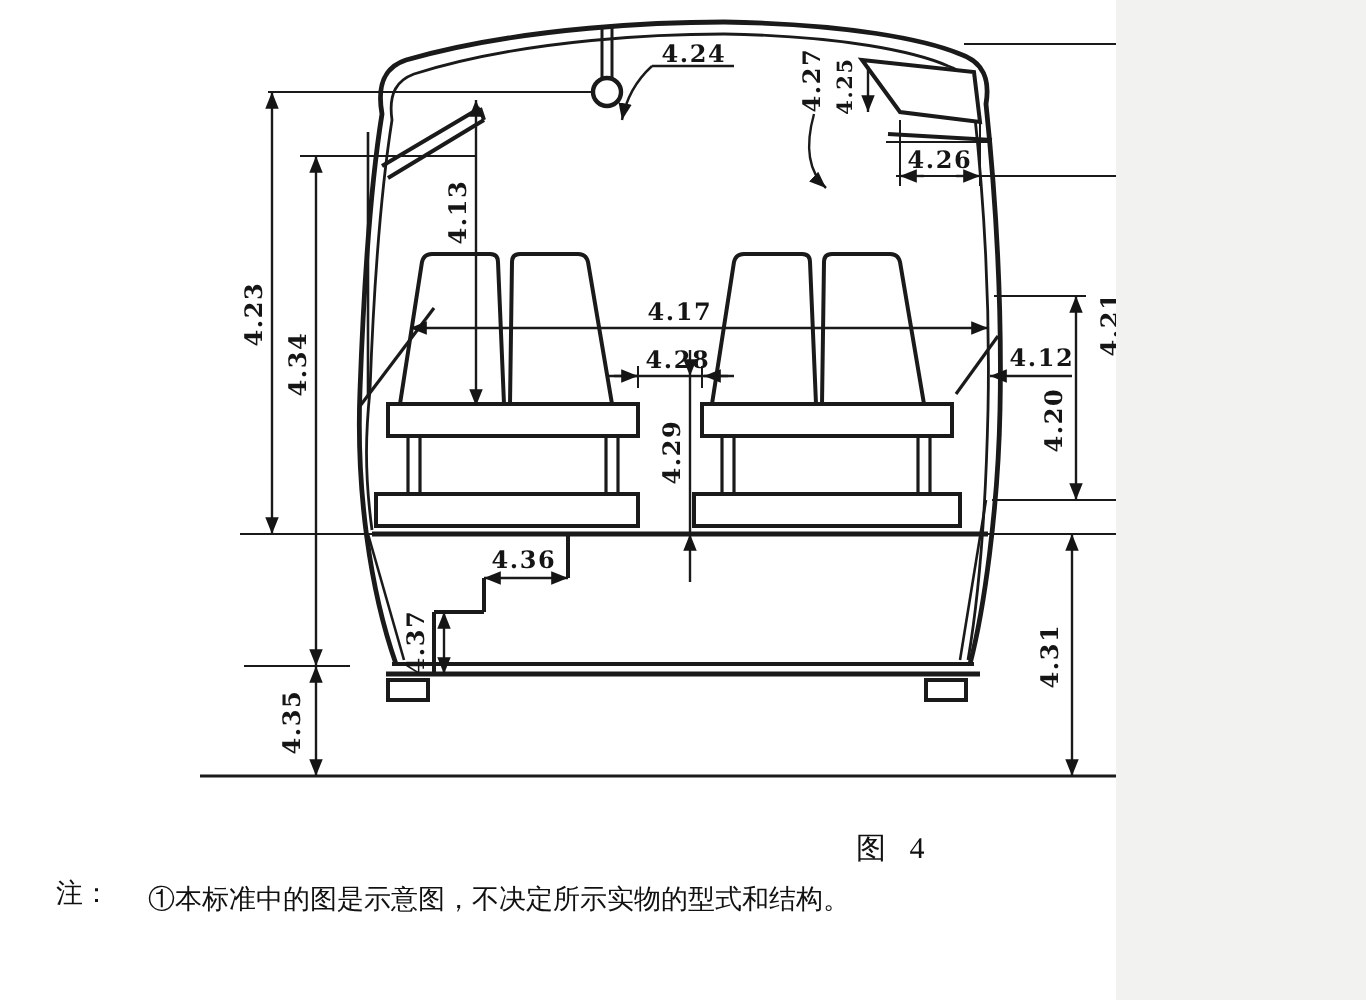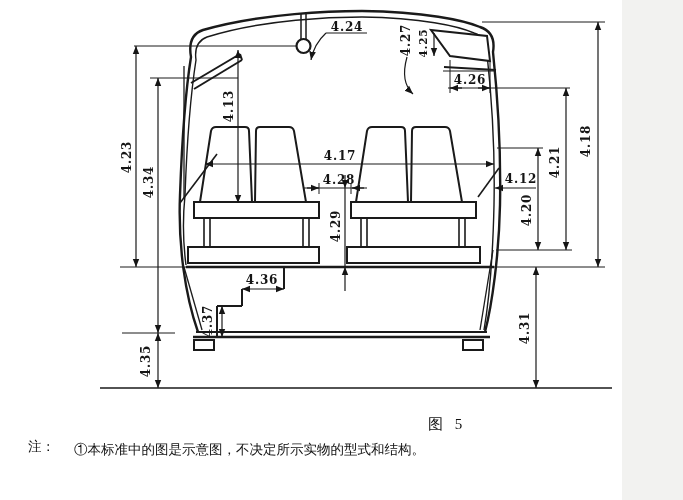--- a/index.html
+++ b/index.html
@@ -1,18 +1,18 @@
 <!DOCTYPE html>
 <html><head>
 <meta charset="utf-8">
 <style>
   html,body{margin:0;padding:0;background:#f2f2f0;}
   .page{
     position:relative;
-    width:622px;height:500px;
+    width:558px;height:500px;
     background:#ffffff;
     font-family:"Liberation Serif", serif;
     color:#1a1a1a;
     overflow:hidden;
   }
   svg{display:block;}
   .dim-text{
     font-family:"DejaVu Serif", serif;
     font-size:12px;
     font-weight:700;
@@ -200,21 +200,21 @@
       <text class="dim-text" x="521" y="179">4.12</text>
       <text class="dim-text" x="527" y="210" transform="rotate(-90 527 210)">4.20</text>
       <text class="dim-text" x="555" y="162" transform="rotate(-90 555 162)">4.21</text>
       <text class="dim-text" x="586" y="141" transform="rotate(-90 586 141)">4.18</text>
       <text class="dim-text" x="525" y="328" transform="rotate(-90 525 328)">4.31</text>
       <text class="dim-text" x="262" y="280">4.36</text>
       <text class="dim-text" x="208" y="321" transform="rotate(-90 208 321)">4.37</text>
     </g>
   </svg>
 
-  <div class="caption">图 5</div>
+  <div class="caption">图 4</div>
 
   <div class="notes">
     <div class="prefix">注：</div>
     <div class="items">
       <div class="note-line">①本标准中的图是示意图，不决定所示实物的型式和结构。</div>
     </div>
   </div>
 
 </div>
 

